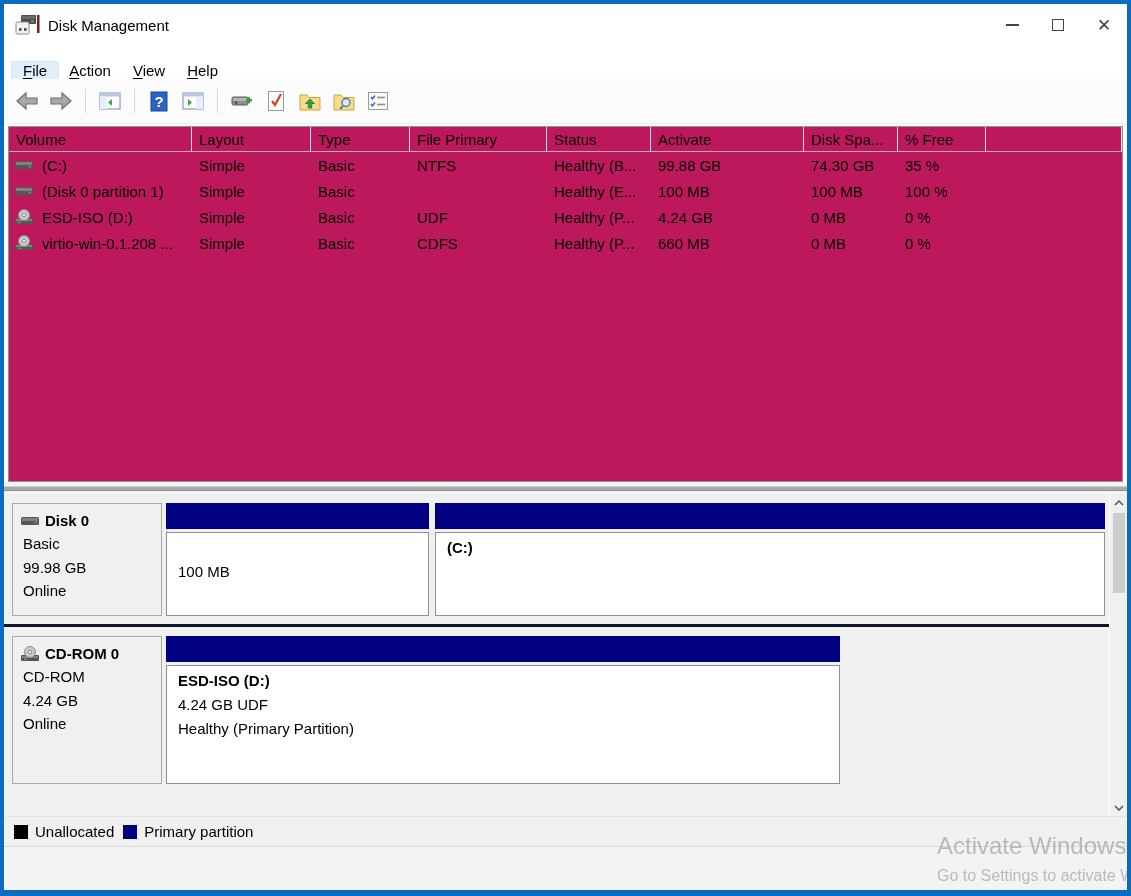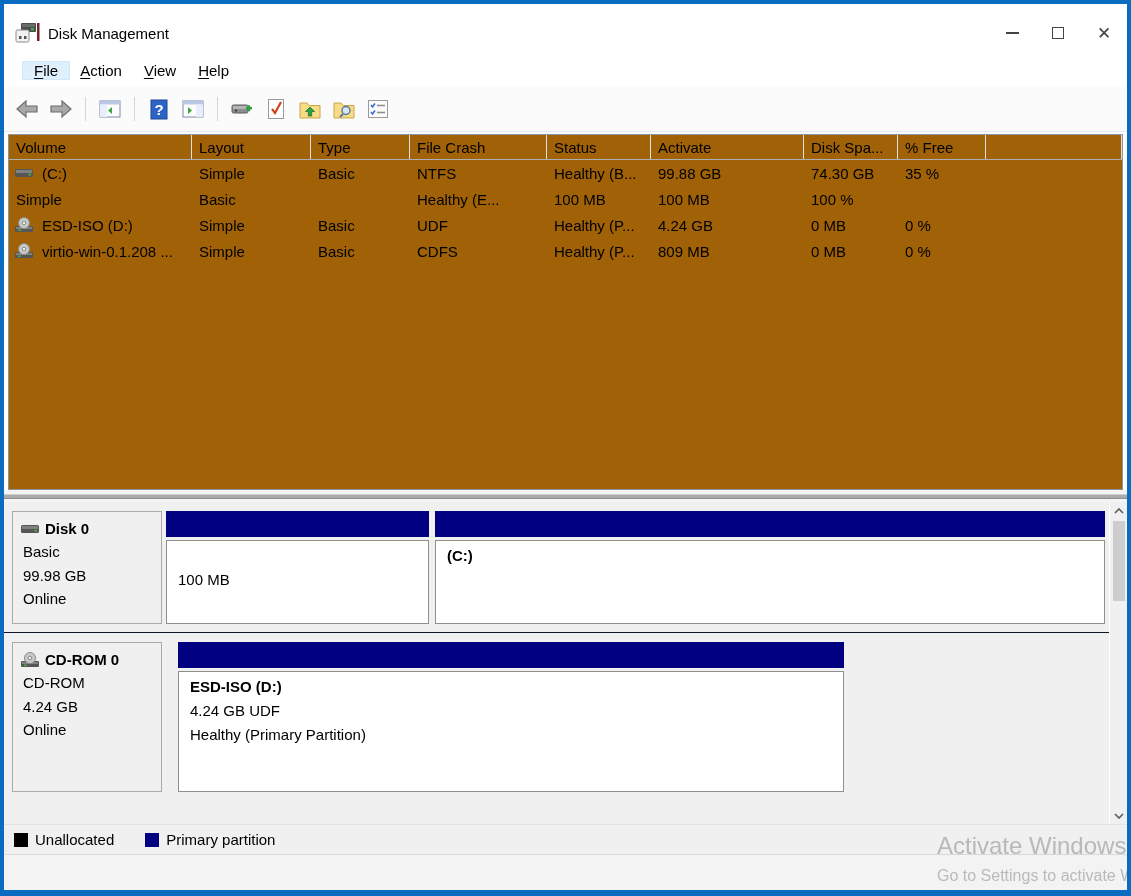--- a/index.html
+++ b/index.html
@@ -6,79 +6,79 @@
   html,body { background:#e8e8e8; }
   body { font-family:"Liberation Sans", sans-serif; }
 
   .window{
     width:1131px; height:896px; position:relative; overflow:hidden;
     border:4px solid #0a6cc0; border-bottom-width:6px;
     background:#ffffff; display:flex; flex-direction:column;
   }
 
   
-  .titlebar{ height:42px; background:#ffffff; display:flex; align-items:center; padding-left:10px; flex:none;margin-top:8px;}
+  .titlebar{ height:42px; background:#ffffff; display:flex; align-items:center; padding-left:10px; flex:none;}
   .app-icon{ width:26px; height:24px; margin-right:8px; flex:none; }
   .title-text{ font-size:15px; color:#000; }
   .win-controls{ margin-left:auto; display:flex; height:100%; }
   .win-btn{ width:46px; height:100%; display:flex; align-items:center; justify-content:center; color:#333; font-size:15px; background:transparent; border:none; cursor:pointer;}
   .glyph-min{ display:block; width:13px; height:1.5px; background:#444; }
   .glyph-max{ display:block; width:12px; height:12px; border:1.5px solid #444; }
   .glyph-close{ font-size:17px; color:#444; line-height:1; }
 
   
-  .menubar{ height:33px; background:#ffffff; display:flex; align-items:center; padding-left:19px; flex:none; font-size:15px;}
+  .menubar{ height:33px; background:#ffffff; display:flex; align-items:flex-end; padding-left:8px; flex:none; font-size:15px;}
   .menu-item{ display:flex; align-items:center; padding:0 11px; color:#000; cursor:default;}
   .menu-item.hl{ background:#dff0fc; outline:1px solid #cfe8fa; }
   .mn-first{ text-decoration:underline; text-underline-offset:2px; }
 
   
   .toolbar{ height:45px; background:#fbfbfb; display:flex; align-items:center; padding-left:8px; gap:4px; flex:none; border-bottom:1px solid #ececec;}
   .tb-btn{ width:30px; height:30px; display:flex; align-items:center; justify-content:center; background:transparent; border:none; }
   .tb-sep{ width:1px; height:24px; background:#d6d6d6; margin:0 5px; }
 
   
-  .volume-pane{ margin:2px 4px 0 4px; height:356px; border:1px solid #8c959e; background:#a16207; overflow:hidden; flex:none;}
+  .volume-pane{ margin:2px 4px 0 4px; height:356px; border:1px solid #8c959e; background:#be185d; overflow:hidden; flex:none;}
   .vl-grid{ display:grid; grid-template-columns:183px 119px 99px 137px 104px 153px 94px 88px 1fr; }
   .vl-header{ height:25px; border-bottom:1px solid #aab0b6; font-size:15px; color:#000;}
   .vl-header .hc{ border-right:1px solid #e0e0e0; padding-left:7px; display:flex; align-items:center; overflow:hidden; white-space:nowrap;}
   .vl-row{ height:26px; font-size:15px; color:#000;}
   .vl-row .c{ padding-left:7px; display:flex; align-items:center; overflow:hidden; white-space:nowrap;}
   .vl-row .c.first{ padding-left:6px; }
   .row-icon{ width:20px; height:16px; margin-right:7px; flex:none;}
 
   
   .splitter{ height:12px; background:#f4f4f4; display:flex; align-items:center; flex:none;}
   .splitter .bar{ height:5px; width:100%; background:#ababab; border-top:1px solid #cfcfcf; border-bottom:1px solid #8f8f8f;}
 
   
   .graph-pane{ height:322px; background:#f0f0f0; display:flex; flex:none; overflow:hidden;}
   .disk-area{ flex:1; display:flex; flex-direction:column; overflow:hidden;}
   .disk-row{ display:flex; padding:9px 4px 8px 8px; height:130px; }
-  .disk-row.second{ border-top:1px solid #0f172a; height:168px;gap:12px; }
+  .disk-row.second{ border-top:3px solid #0f172a; height:168px; }
   .disk-label{ width:150px; flex:none; border:1px solid #a9a9a9; background:#f0f0f0; padding:5px 6px 4px 10px; font-size:15px; line-height:1.55;}
   .disk-label .name-line{ display:flex; align-items:center; font-weight:bold; }
   .disk-label .name-line .row-icon{ margin-right:4px; margin-left:-2px;}
   .partition-strip{ flex:1; display:flex; gap:6px; margin-left:4px; }
   .partition{ display:flex; flex-direction:column; }
   .p-efi{ width:28%; } .p-c{ flex:1; } .p-cd{ width:71.8%; }
   .p-bar{ height:26px; background:#000080; flex:none;}
   .p-box{ flex:1; margin-top:3px; background:#ffffff; border:1px solid #8f8f8f; padding:3px 11px; font-size:15px; line-height:1.6; overflow:hidden; white-space:nowrap;}
   .p-title{ font-weight:bold; min-height:24px; }
 
   
   .v-scrollbar{ width:18px; flex:none; background:#f0f0f0; border-left:1px solid #ffffff; display:flex; flex-direction:column; align-items:center;}
   .sb-arrow{ width:18px; height:17px; display:flex; align-items:center; justify-content:center; background:#f0f0f0; border:none;}
   .sb-thumb{ width:12px; height:80px; background:#cdcdcd; margin-top:2px;}
   .sb-fill{ flex:1; }
 
   
   .legend{ height:30px; background:#f0f0f0; display:flex; align-items:center; padding-left:10px; gap:7px; border-top:1px solid #e3e3e3; font-size:15px; flex:none;}
   .swatch{ width:14px; height:14px; flex:none;}
-  .legend .lbl{ margin-right:24px; }
+  .legend .lbl{ margin-right:2px; }
 
   
   .statusbar{ flex:1; background:#f3f3f3; border-top:1px solid #d9d9d9; }
 
   
   .watermark{ position:absolute; left:933px; top:828px; z-index:6; pointer-events:none; color:rgba(130,130,130,0.5); white-space:nowrap;}
   .wm1{ font-size:24px; font-weight:300; }
   .wm2{ font-size:16px; margin-top:7px; }
 </style>
 </head>
@@ -198,21 +198,21 @@
           <line x1="10" y1="13.5" x2="18" y2="13.5" stroke="#8f8f8f" stroke-width="1.6"></line>
         </svg>
     </button>
   </div>
 
   <div class="volume-pane">
     <div class="vl-grid vl-header">
       <div class="hc">Volume</div>
       <div class="hc">Layout</div>
       <div class="hc">Type</div>
-      <div class="hc">File Crash</div>
+      <div class="hc">File Primary</div>
       <div class="hc">Status</div>
       <div class="hc">Activate</div>
       <div class="hc">Disk Spa...</div>
       <div class="hc">% Free</div>
       <div class="hc"></div>
     </div>
 
     <div class="vl-grid vl-row">
       <div class="c first">
           <svg class="row-icon" viewBox="0 0 20 16">
@@ -226,20 +226,28 @@
       <div class="c">Basic</div>
       <div class="c">NTFS</div>
       <div class="c">Healthy (B...</div>
       <div class="c">99.88 GB</div>
       <div class="c">74.30 GB</div>
       <div class="c">35 %</div>
       <div class="c"></div>
     </div>
 
     <div class="vl-grid vl-row">
+      <div class="c first">
+          <svg class="row-icon" viewBox="0 0 20 16">
+            <rect x="0" y="4" width="18" height="8" rx="1.5" fill="#565656"></rect>
+            <rect x="1" y="5" width="16" height="3" fill="#808080"></rect>
+            <rect x="13.5" y="8.5" width="2.5" height="2" fill="#3fae49"></rect>
+          </svg>
+          <span>(Disk 0 partition 1)</span>
+        </div>
       <div class="c">Simple</div>
       <div class="c">Basic</div>
       <div class="c"></div>
       <div class="c">Healthy (E...</div>
       <div class="c">100 MB</div>
       <div class="c">100 MB</div>
       <div class="c">100 %</div>
       <div class="c"></div>
     </div>
 
@@ -272,21 +280,21 @@
             <rect x="3" y="12.5" width="3" height="1.5" fill="#3fae49"></rect>
             <circle cx="9" cy="6" r="5.5" fill="#c9c9c9" stroke="#8a8a8a"></circle>
             <circle cx="9" cy="6" r="1.8" fill="#efefef" stroke="#8a8a8a"></circle>
           </svg>
           <span>virtio-win-0.1.208 ...</span>
         </div>
       <div class="c">Simple</div>
       <div class="c">Basic</div>
       <div class="c">CDFS</div>
       <div class="c">Healthy (P...</div>
-      <div class="c">809 MB</div>
+      <div class="c">660 MB</div>
       <div class="c">0 MB</div>
       <div class="c">0 %</div>
       <div class="c"></div>
     </div>
   </div>
 
   <div class="splitter">
       <div class="bar"></div>
     </div>
 

